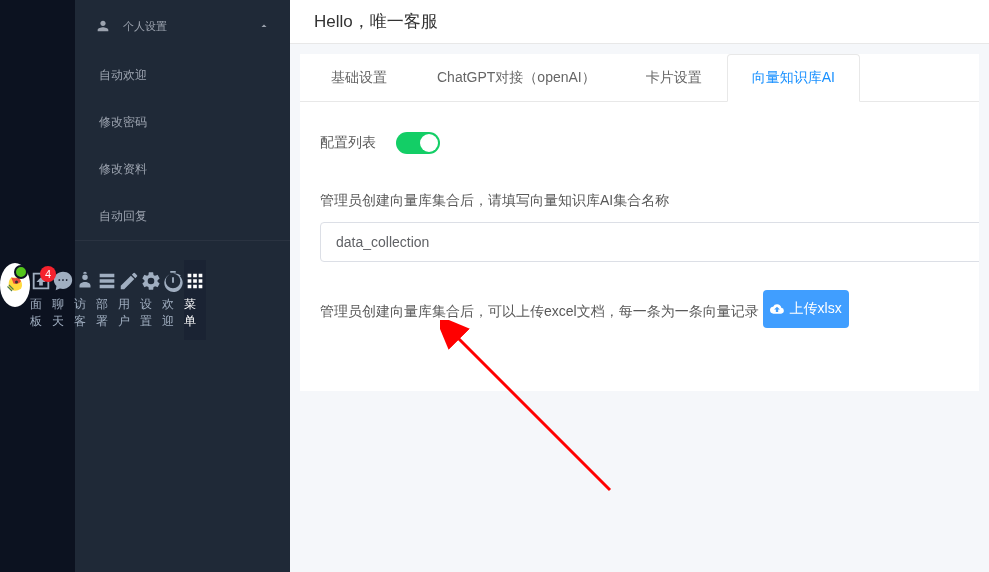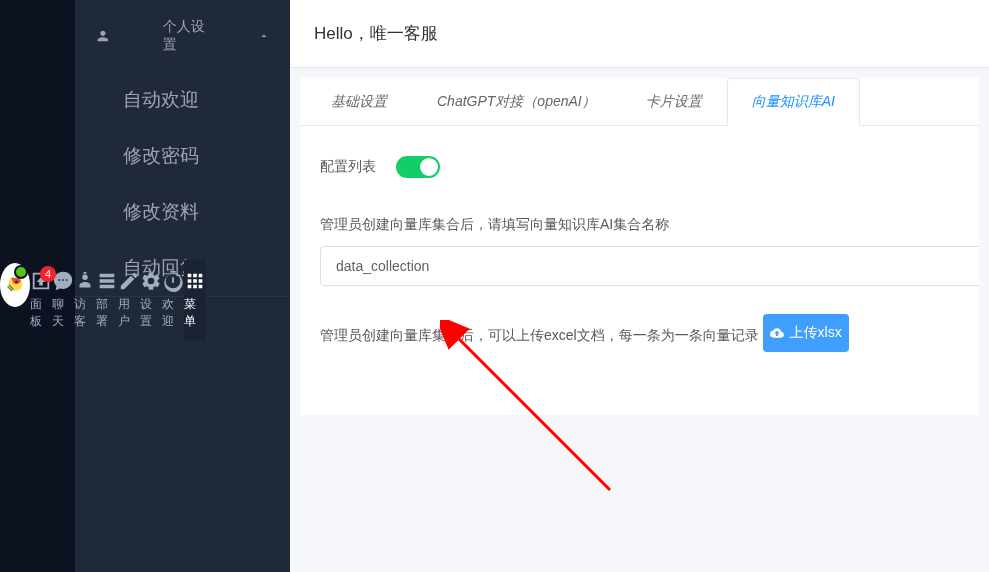--- a/index.html
+++ b/index.html
@@ -10,31 +10,31 @@
     .logo { width: 44px; height: 44px; border-radius: 50%; background: #fff; position: relative; margin-bottom: 30px; display: flex; align-items: center; justify-content: center; }
     .logo::after { content: ""; position: absolute; top: 2px; right: 2px; width: 10px; height: 10px; background: #52c41a; border-radius: 50%; border: 2px solid #0c1220; }
     .logo svg { width: 30px; height: 30px; }
     .nav-item { width: 100%; display: flex; flex-direction: column; align-items: center; color: #a0aec0; font-size: 12px; padding: 10px 0; cursor: pointer; position: relative; }
     .nav-item svg { width: 22px; height: 22px; margin-bottom: 4px; fill: currentColor; }
     .nav-item.active { background: #1a2333; color: #fff; }
     .nav-item .badge { position: absolute; top: 6px; right: 18px; background: #f5222d; color: #fff; font-size: 11px; min-width: 16px; height: 16px; border-radius: 8px; display: flex; align-items: center; justify-content: center; padding: 0 3px; }
     
     .sidebar { width: 215px; background: #1f2937; color: #cbd5e0; overflow-y: auto; }
     .menu-section { border-bottom: 1px solid rgba(255,255,255,0.05); }
-    .menu-header { display: flex; align-items: center; padding: 18px 20px; cursor: pointer; color: #9ca3af; font-size: 14px; gap: 40px; }
+    .menu-header { display: flex; align-items: center; padding: 18px 20px; cursor: pointer; color: #9ca3af; font-size: 11px; }
     .menu-header svg { width: 16px; height: 16px; margin-right: 12px; fill: currentColor; }
     .menu-header .chevron { margin-left: auto; margin-right: 0; width: 12px; height: 12px; }
-    .menu-item { padding: 15px 20px 15px 48px; cursor: pointer; color: #9ca3af; font-size: 19px; }
+    .menu-item { padding: 15px 20px 15px 24px; cursor: pointer; color: #9ca3af; font-size: 12px; }
     .menu-item.active { background: #0c1220; color: #fff; }
     
     .main { flex: 1; display: flex; flex-direction: column; background: #f5f7fa; overflow: hidden; }
-    .page-header { background: #fff; padding: 22px 24px; font-size: 17px; color: #333; border-bottom: 1px solid #e8e8e8; }
+    .page-header { background: #fff; padding: 10px 24px; font-size: 17px; color: #333; border-bottom: 1px solid #e8e8e8; }
     .tab-wrapper { margin: 10px 10px 0 10px; background: #fff; }
     .tabs { display: flex; border-bottom: 1px solid #e8e8e8; padding: 0 6px; }
-    .tab { padding: 14px 24px; cursor: pointer; color: #666; font-size: 14px; border: 1px solid transparent; border-bottom: none; margin-bottom: -1px; font-style: italic; }
+    .tab { padding: 14px 24px; cursor: pointer; color: #666; font-size: 14px; border: 1px solid transparent; border-bottom: none; margin-bottom: -1px; }
     .tab.active { color: #1890ff; border-color: #e8e8e8; border-bottom: 1px solid #fff; background: #fff; border-radius: 4px 4px 0 0; }
     .content { padding: 30px 20px; background: #fff; flex: 1; overflow-y: auto; }
     
     .row { margin-bottom: 28px; }
     .label { color: #595959; font-size: 14px; margin-bottom: 12px; display: inline-block; }
     .inline-label { margin-right: 16px; }
     
     .toggle { display: inline-block; width: 44px; height: 22px; background: #13ce66; border-radius: 11px; position: relative; cursor: pointer; vertical-align: middle; }
     .toggle::after { content: ""; position: absolute; width: 18px; height: 18px; background: #fff; border-radius: 50%; top: 2px; right: 2px; }
     

